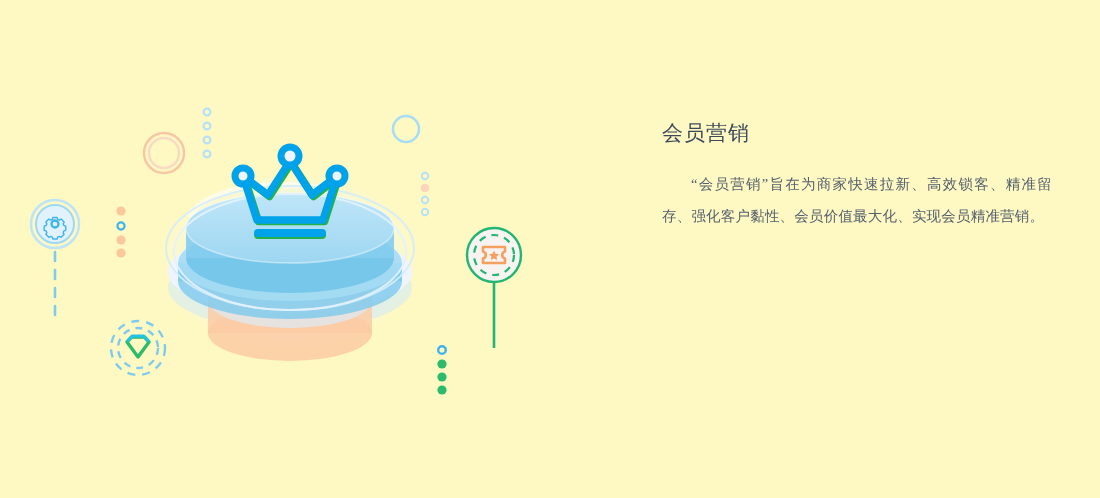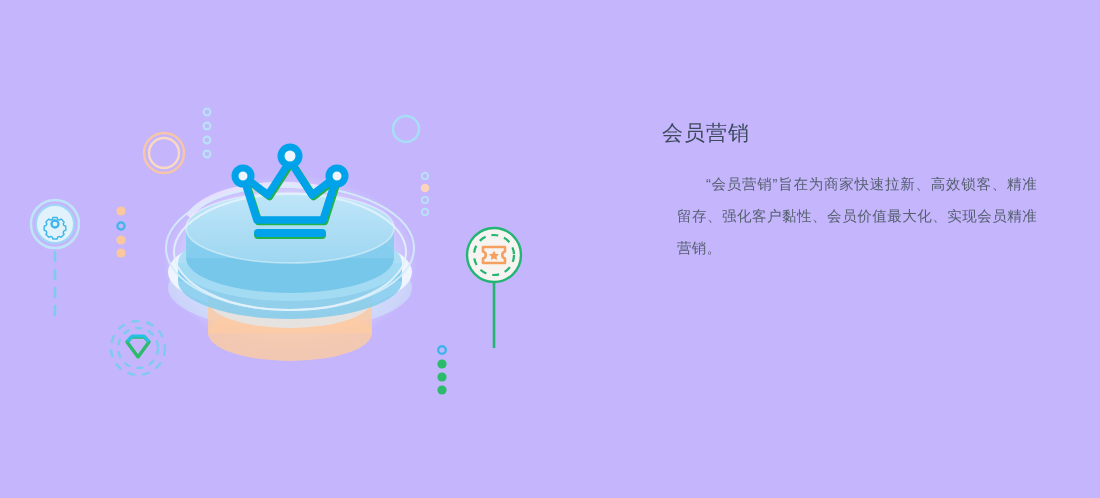--- a/index.html
+++ b/index.html
@@ -11,21 +11,22 @@
     width: 1100px;
     height: 498px;
     overflow: hidden;
     background: #eff5fe;
     font-family: "Liberation Sans", "DejaVu Sans", sans-serif;
   }
   .page {
     position: relative;
     width: 1100px;
     height: 498px;
-    background: #c4b5fd;
+    background: #fef9c3;
+    font-family: Liberation Serif, serif;
   }
 
   
   .illustration {
     position: absolute;
     left: 0;
     top: 0;
     width: 600px;
     height: 498px;
   }
@@ -49,21 +50,21 @@
     line-height: 30px;
   }
   .copy-body {
     margin: 20px 0 0 0;
     font-size: 14.5px;
     color: #55606e;
     line-height: 32px;
     letter-spacing: 0.2px;
   }
   .copy-body p {
-    margin: 15px;
+    margin: 0;
     text-align: justify;
     text-justify: inter-ideograph;
   }
   .copy-body p.indented {
     text-indent: 2em;
   }
 </style>
 </head>
 <body>
 

